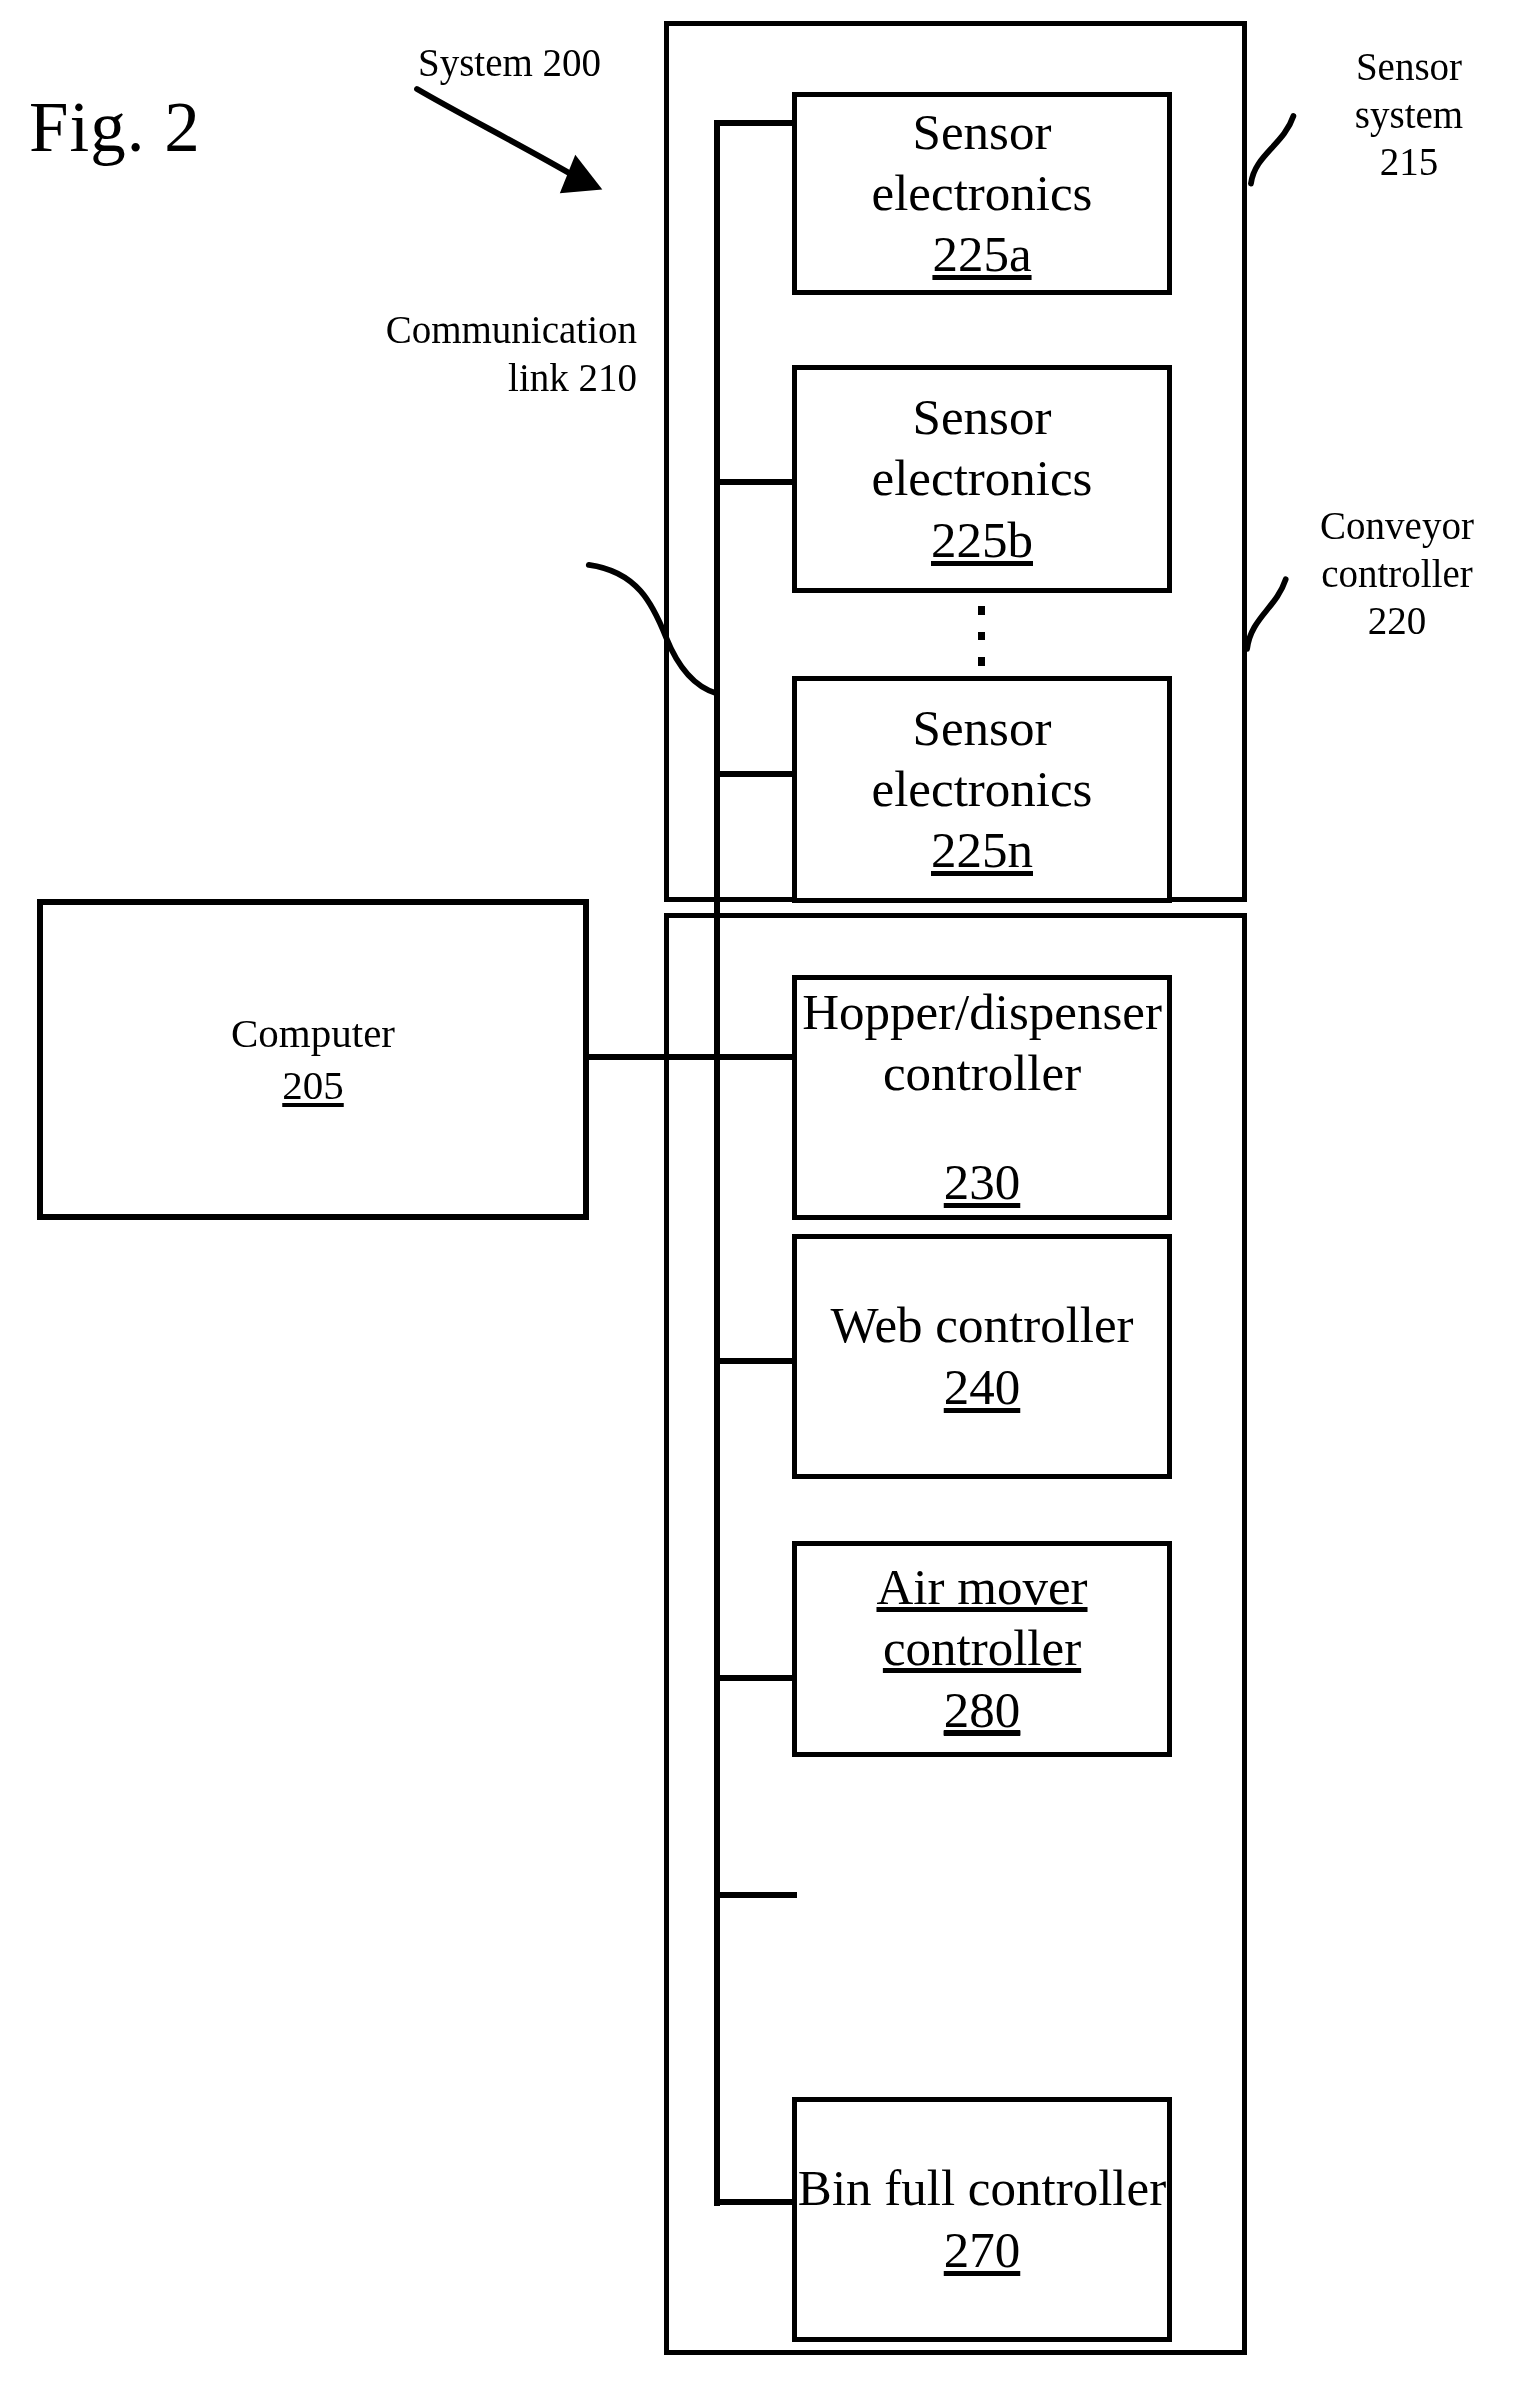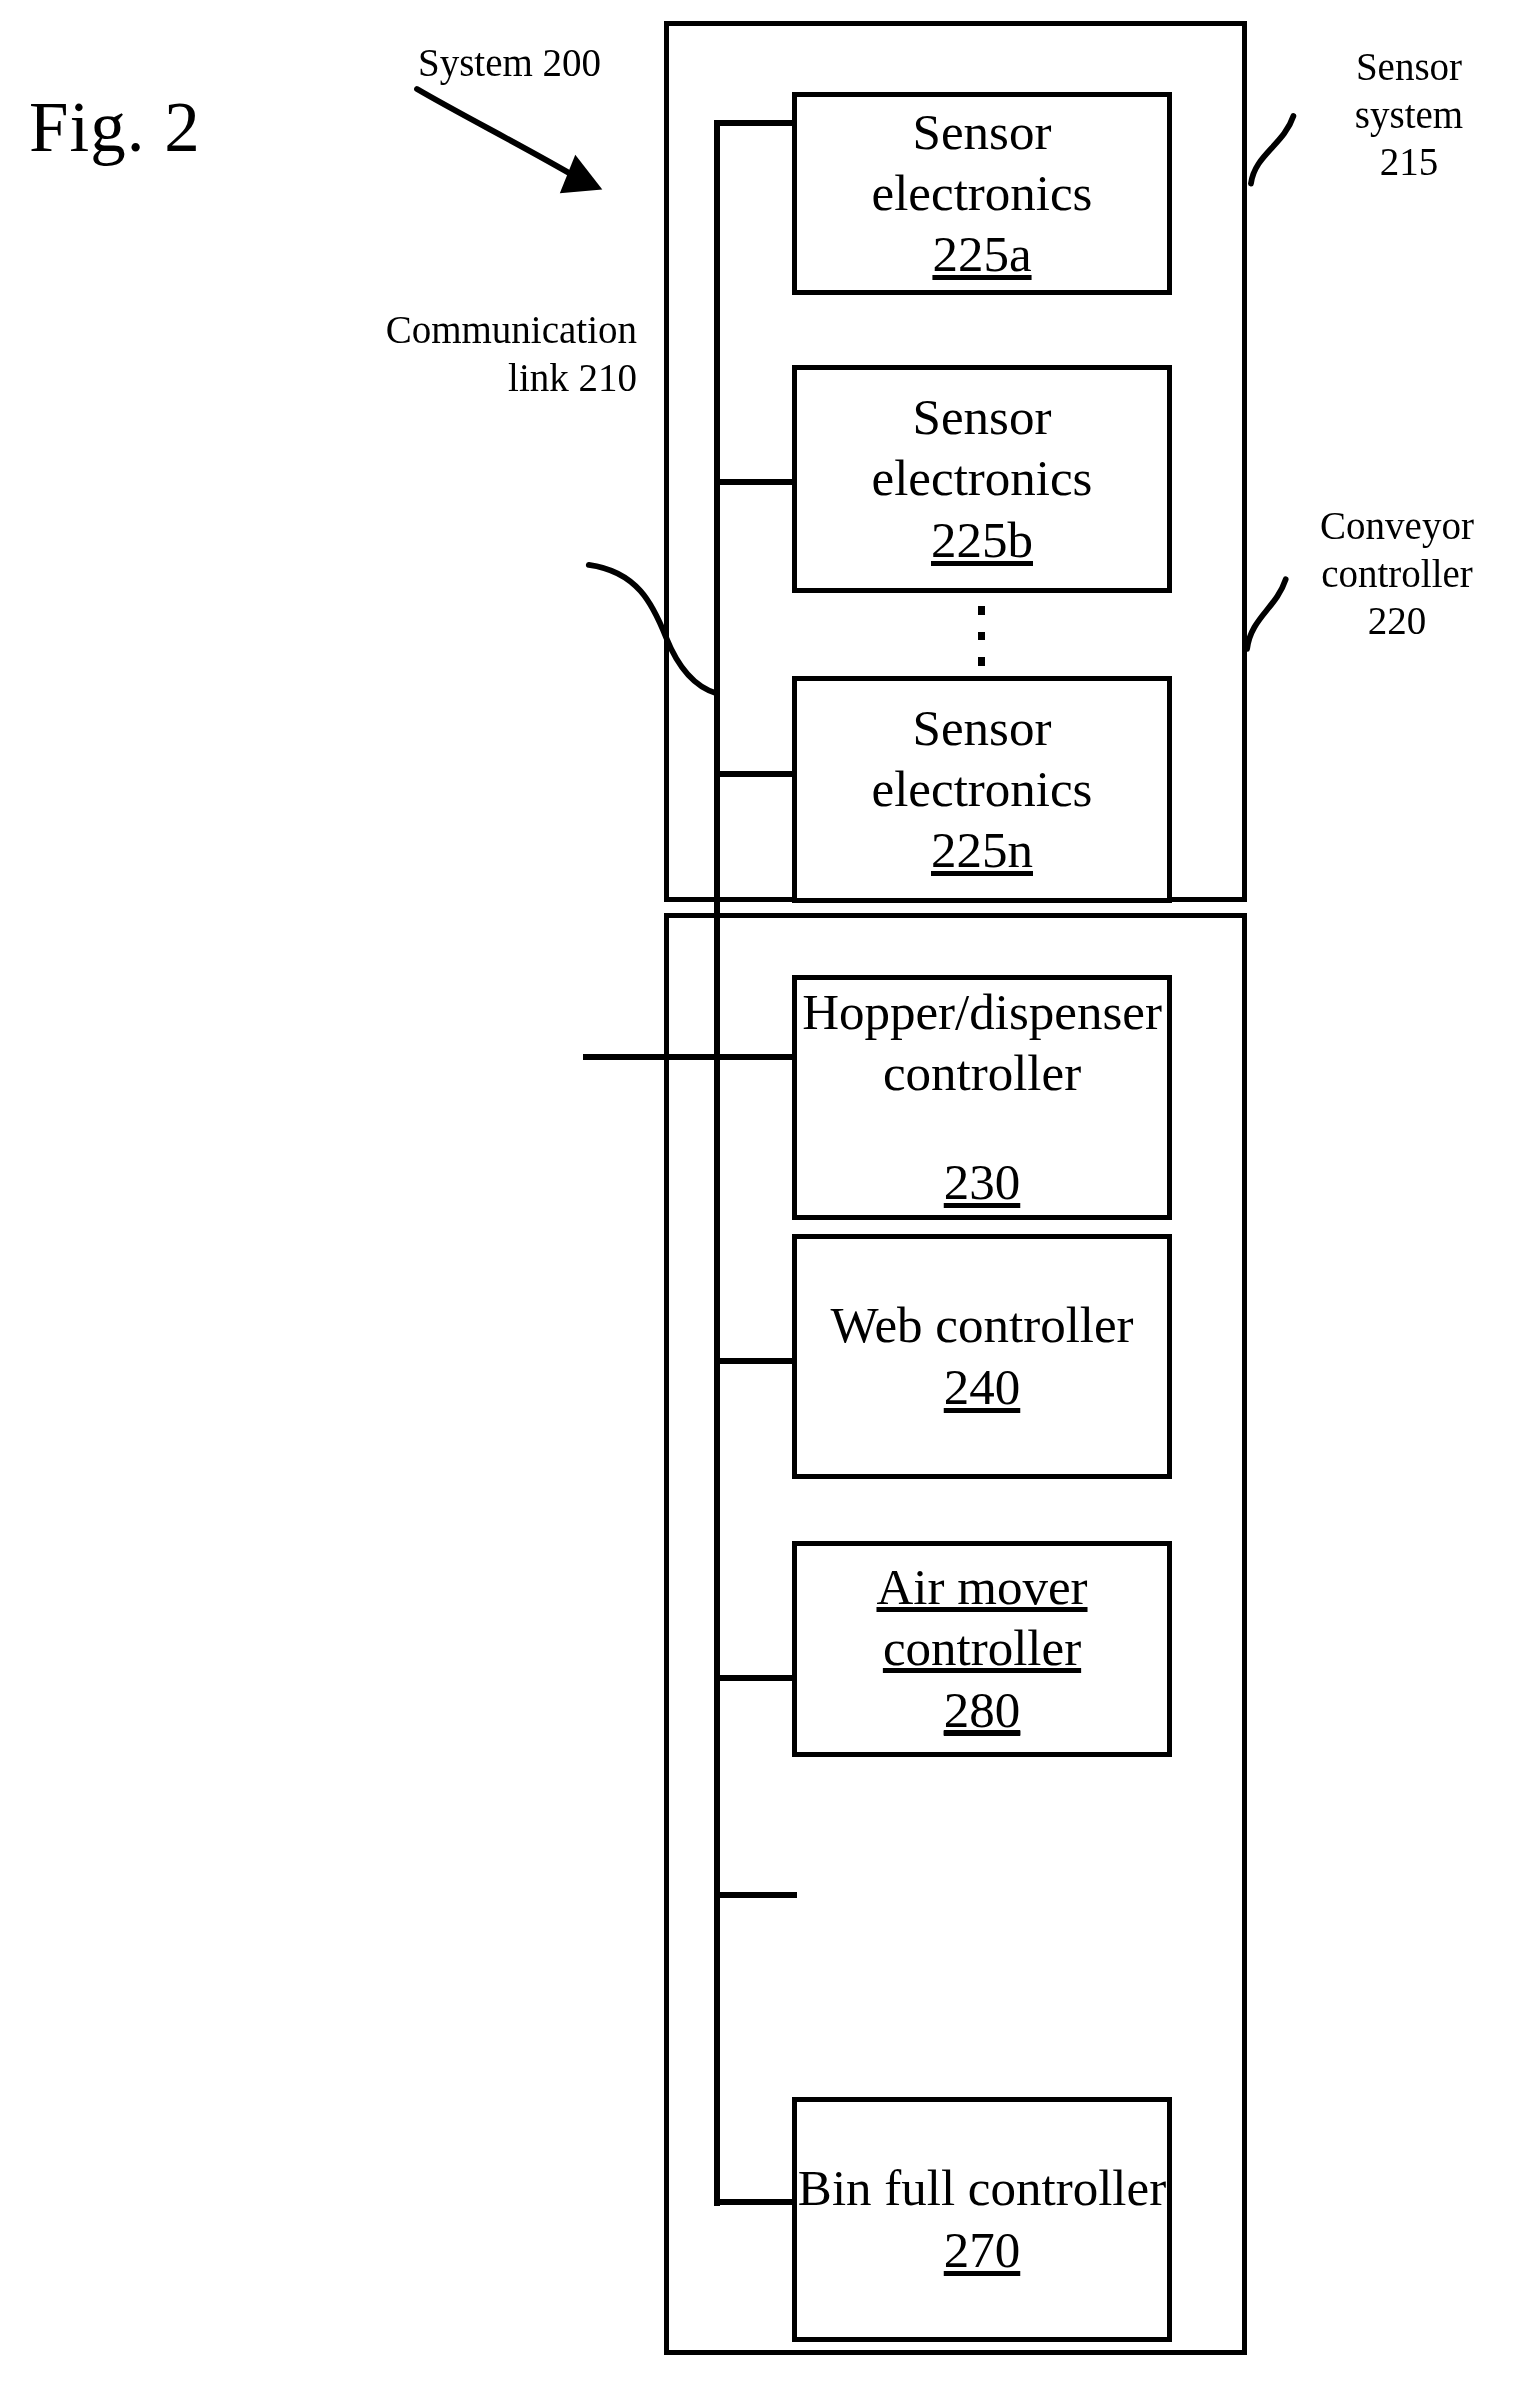--- a/index.html
+++ b/index.html
@@ -140,20 +140,24 @@
 
     <path d="M 1340 120 C 1330 150 1300 160 1296 190" fill="none" stroke="#000" stroke-width="6" stroke-linecap="round"></path>
 
     <path d="M 1332 600 C 1322 630 1296 640 1292 672" fill="none" stroke="#000" stroke-width="6" stroke-linecap="round"></path>
   </svg>
 
   <div class="outer-box" style="left:664px; top:21px; width:583px; height:881px;"></div>
 
   <div class="outer-box" style="left:664px; top:913px; width:583px; height:1442px;"></div>
 
+  <div class="computer-box" style="left:37px; top:899px; width:552px; height:321px;">
+    <div>Computer</div>
+    <div class="ref">205</div>
+  </div>
 
   <div class="wire-v" style="left:714px; top:120px; height:2086px;"></div>
 
   <div class="wire-h" style="left:583px; top:1054px; width:135px;"></div>
 
   <div class="wire-h" style="left:714px; top:120px; width:83px;"></div>
   <div class="inner-box" style="left:792px; top:92px; width:380px; height:203px;">
     <div>Sensor electronics</div>
     <div class="ref">225a</div>
   </div>

